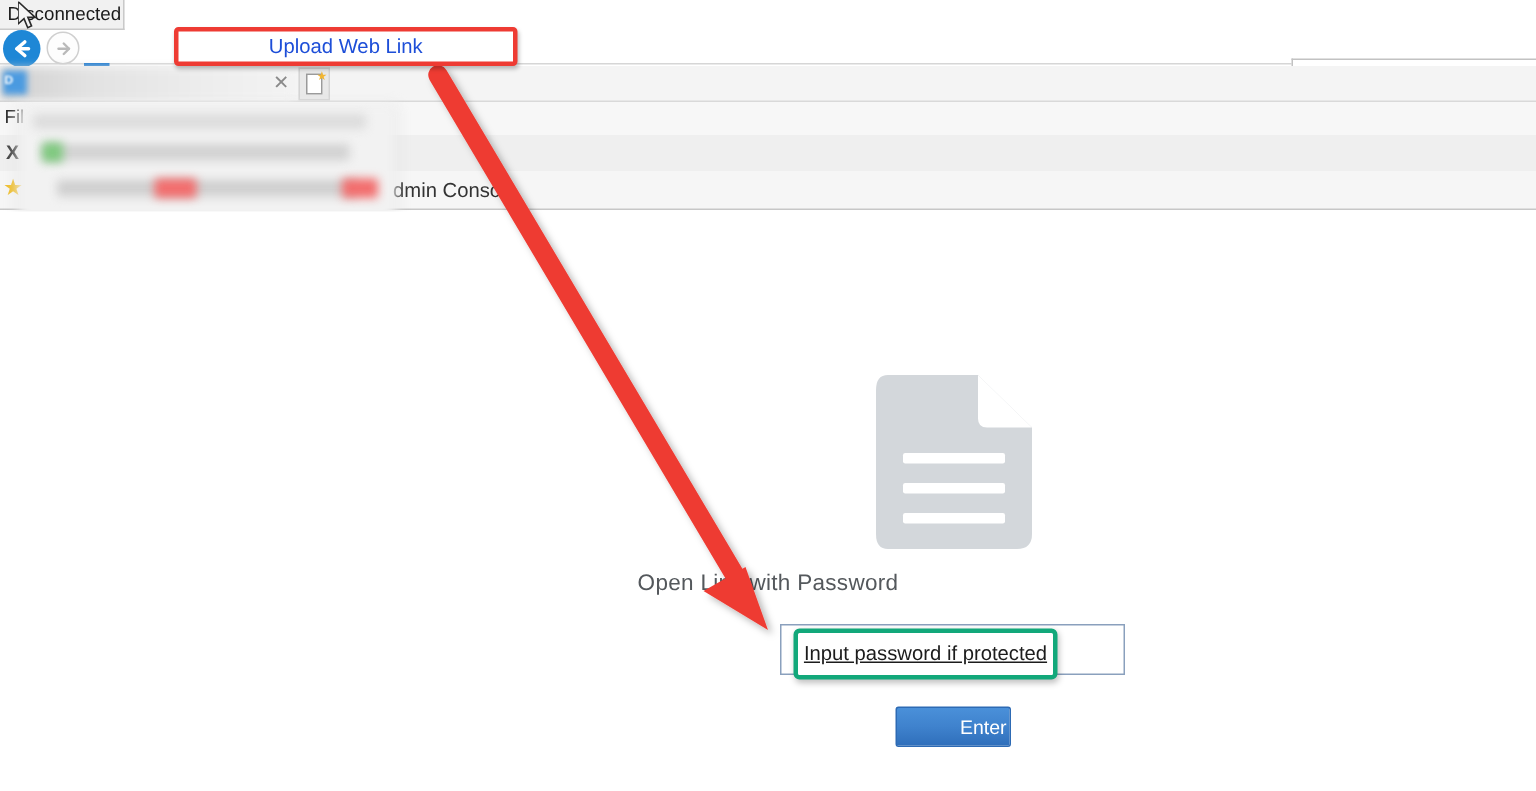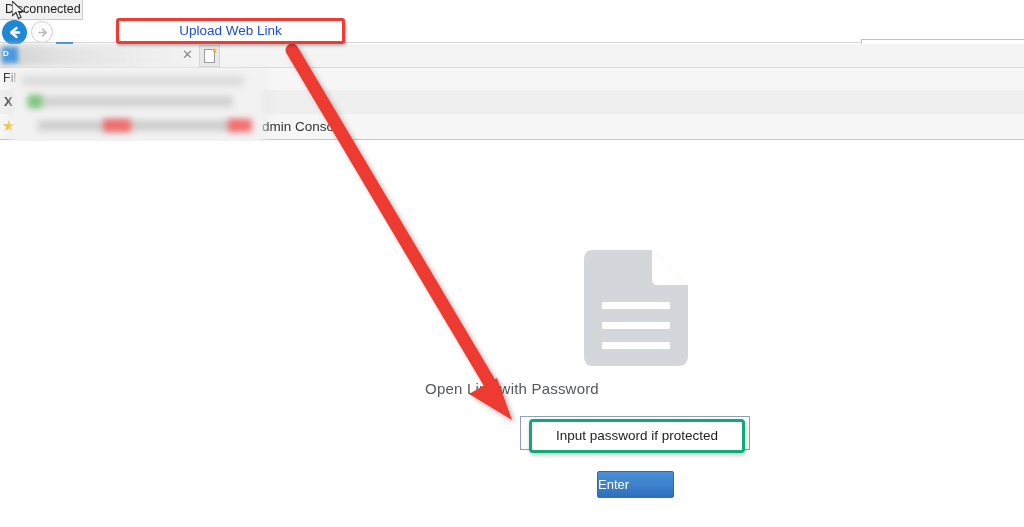--- a/index.html
+++ b/index.html
@@ -298,53 +298,55 @@
   .enter-btn {
     position: absolute;
     left: 597px; top: 471px;
     width: 77px; height: 27px;
     background: linear-gradient(180deg, #4a90d9 0%, #3f82cd 50%, #2f6fbb 100%);
     border: 1px solid #2d6ab4;
     border-radius: 2px;
     box-sizing: border-box;
     color: #ffffff;
     font-size: 13px;
-    text-align: left;
+    text-align: center;
     line-height: 25px;
     cursor: pointer;
+    padding-left: 40px;
   }
 
   
   .callout-red {
     position: absolute;
     left: 116px; top: 18px;
     width: 229px; height: 26px;
     background: #ffffff;
     border: 3px solid #ee3b33;
     border-radius: 3px;
     box-sizing: border-box;
     text-align: center;
     font-size: 13.5px;
     color: #1d4ed8;
     line-height: 20px;
     box-shadow: 1px 2px 3px rgba(0,0,0,0.25);
   }
   .callout-green {
     position: absolute;
     left: 529px; top: 419px;
-    width: 216px; height: 34px;
+    width: 176px; height: 34px;
     background: #ffffff;
     border: 3px solid #12a87a;
     border-radius: 4px;
     box-sizing: border-box;
     text-align: center;
     font-size: 13.5px;
     color: #1c1c1c;
     line-height: 28px;
     box-shadow: 1px 2px 4px rgba(0,0,0,0.25);
+    text-decoration: underline;
   }
   .arrow-svg {
     position: absolute;
     left: 0; top: 0;
     width: 1024px; height: 527px;
     pointer-events: none;
   }
   .cursor-glyph {
     position: absolute;
     left: 12px; top: 1px;

